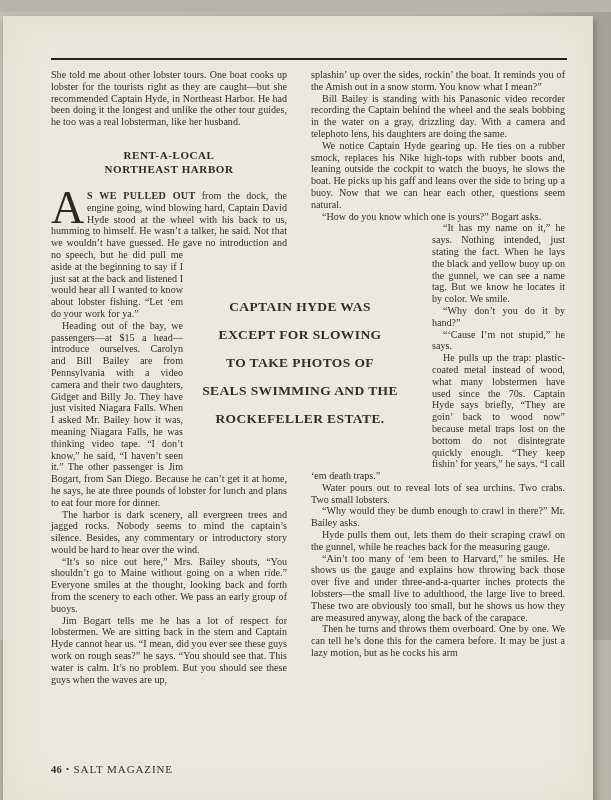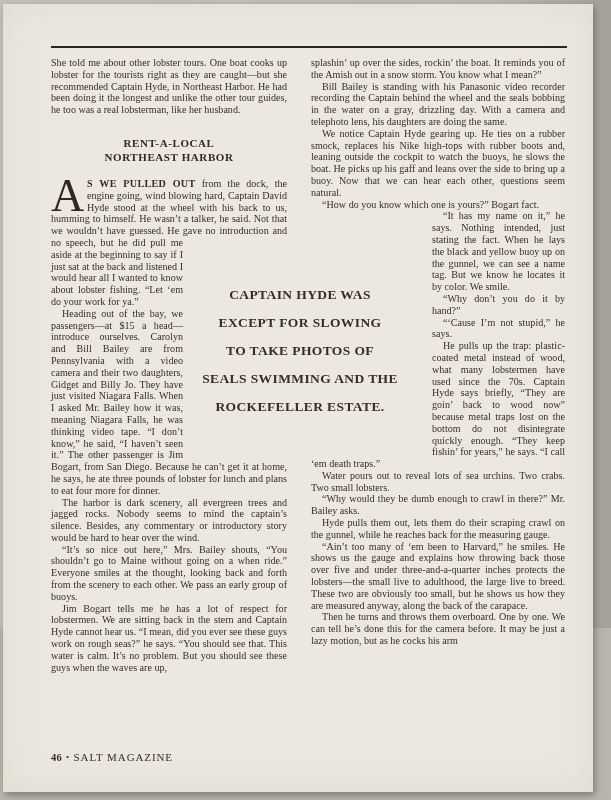--- a/index.html
+++ b/index.html
@@ -5,20 +5,21 @@
   html,body{margin:0;padding:0;}
   body{
     width:611px;height:800px;
     background:#b9b5ac;
     font-family:"Liberation Serif", serif;
     overflow:hidden;
   }
   .scan{
     position:relative;width:611px;height:628px;
     background:linear-gradient(90deg,#c6c2b9 0%, #bdb9b0 80%, #a5a19a 100%);
+    margin-top:12px;
   }
   .page{
     position:absolute;left:3px;top:4px;width:590px;height:788px;
     background:#ece8df;
     box-shadow:2px 3px 7px rgba(80,75,65,0.55), inset 0 0 40px rgba(215,210,198,0.5);
   }
   .top-rule{
     position:absolute;left:48px;top:42px;width:516px;height:2px;
     background:#29241d;
   }
@@ -93,21 +94,21 @@
     </div>
 
     <div class="col col-right">
       <p>splashin’ up over the sides, rockin’ the boat.  It reminds you of the Amish out in a snow storm.  You know what I mean?”</p>
       <p class="indent">Bill Bailey is standing with his Panasonic video recorder recording the Captain behind the wheel and the seals bobbing in the water on a gray, drizzling day. With a camera and telephoto lens, his daughters are doing the same.</p>
       <p class="indent">We notice Captain Hyde gearing up.  He ties on a rubber smock, replaces his Nike high-tops with rubber boots and, leaning outside the cockpit to watch the buoys, he slows the boat.  He picks up his gaff and leans over the side to bring up a buoy.  Now that we can hear each other, questions seem natural.</p>
 
       <p class="indent">
         <span>“How do you know which one is yours?” Bogart</span>
         <span class="pq-push pq-push-left"></span>
-        <span>fact.</span>
+        <span>asks.</span>
       </p>
 
       <p class="indent">“It has my name on it,” he says.  Nothing intended, just stating the fact. When he lays the black and yellow buoy up on the gunnel, we can see a name tag. But we know he locates it by color. We smile.</p>
       <p class="indent">“Why don’t you do it by hand?”</p>
       <p class="indent">“‘Cause I’m not stupid,” he says.</p>
       <p class="indent">He pulls up the trap: plastic-coated metal instead of wood, what many lobstermen have used since the 70s. Captain Hyde says briefly, “They are goin’ back to wood now” because metal traps lost on the bottom do not disintegrate quickly enough. “They keep fishin’ for years,” he says. “I call ‘em death traps.”</p>
       <p class="indent">Water pours out to reveal lots of sea urchins. Two crabs. Two small lobsters.</p>
       <p class="indent">“Why would they be dumb enough to crawl in there?” Mr. Bailey asks.</p>
       <p class="indent">Hyde pulls them out, lets them do their scraping crawl on the gunnel, while he reaches back for the measuring gauge.</p>
       <p class="indent">“Ain’t too many of ‘em been to Harvard,” he smiles. He shows us the gauge and explains how throwing back those over five and under three-and-a-quarter inches protects the lobsters—the small live to adulthood, the large live to breed. These two are obviously too small, but he shows us how they are measured anyway, along the back of the carapace.</p>

